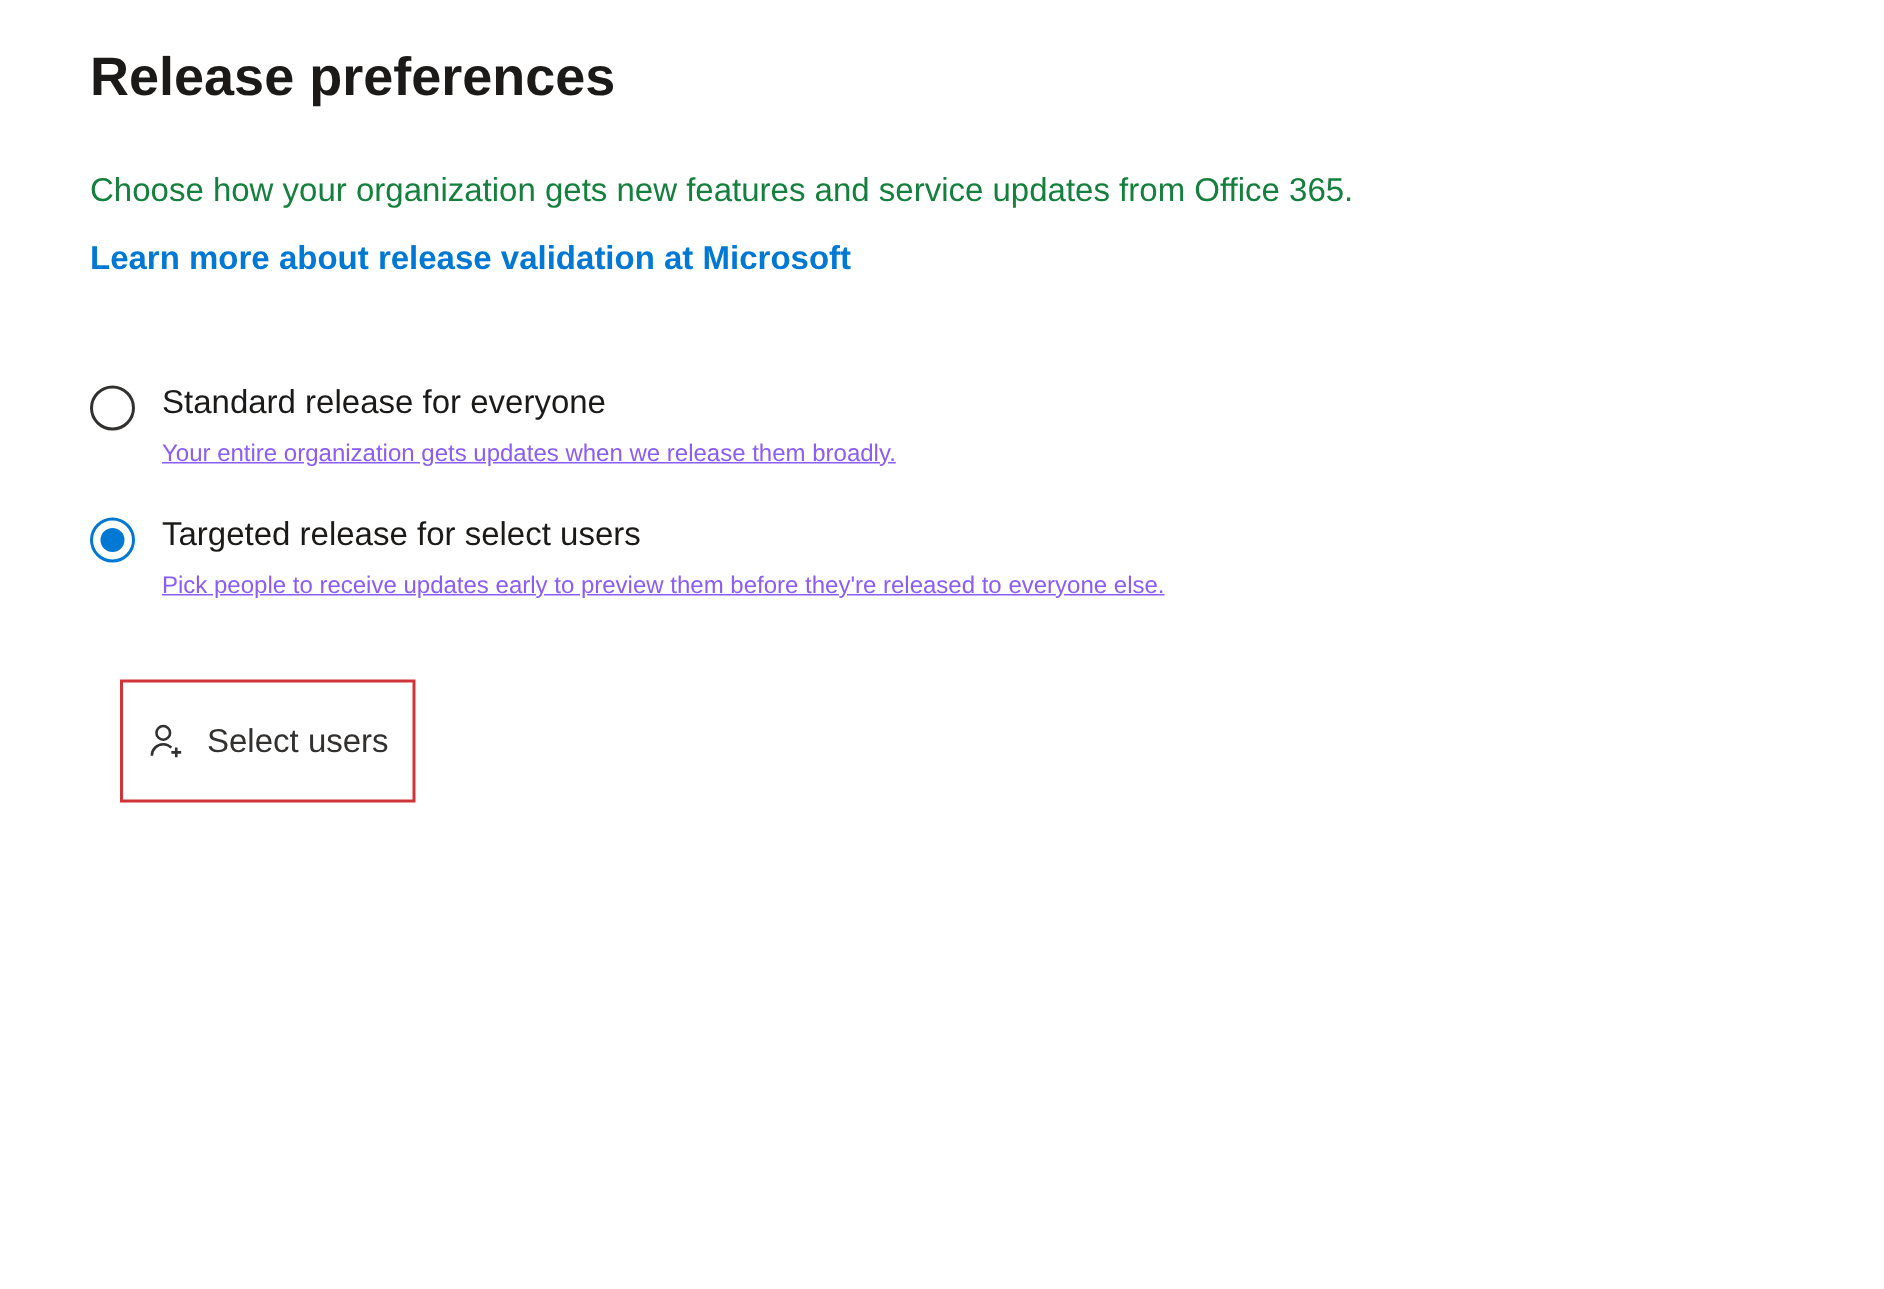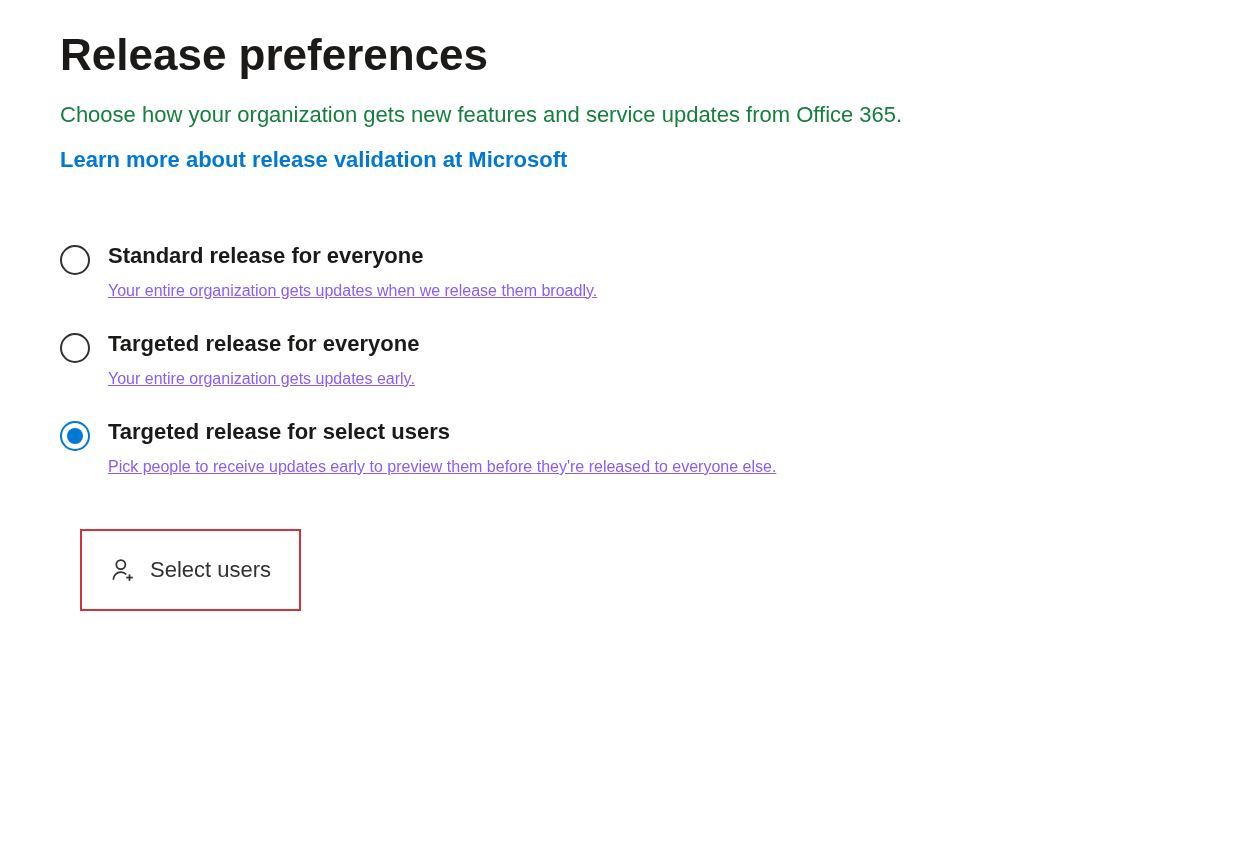--- a/index.html
+++ b/index.html
@@ -7,24 +7,24 @@
       padding: 0;
       box-sizing: border-box;
     }
     body {
       font-family: 'Segoe UI', Tahoma, Geneva, Verdana, sans-serif;
       background: #ffffff;
       padding: 30px 60px;
       color: #323130;
     }
     .page-title {
-      font-size: 44px;
+      font-size: 36px;
       font-weight: 700;
       color: #1b1a19;
-      margin-bottom: 20px;
+      margin-bottom: 40px;
     }
     .description {
       font-size: 22px;
       color: #15803d;
       margin-bottom: 16px;
       line-height: 1.4;
     }
     .learn-more-link {
       font-size: 22px;
       color: #0078d4;
@@ -67,33 +67,33 @@
       border-radius: 50%;
       top: 50%;
       left: 50%;
       transform: translate(-50%, -50%);
     }
     .radio-content {
       flex: 1;
     }
     .radio-label {
       font-size: 22px;
-      font-weight: 700;
+      font-weight: 400;
       color: #1b1a19;
       margin-bottom: 10px;
     }
     .radio-description {
       font-size: 16px;
       color: #8b5cf6;
       line-height: 1.5;
       text-decoration: underline;
     }
     .action-box {
       border: 2px solid #d13438;
-      padding: 26px 28px;
+      padding: 26px 16px;
       display: inline-flex;
       gap: 36px;
       align-items: center;
       margin-left: 20px;
     }
     .action-button {
       display: inline-flex;
       align-items: center;
       gap: 14px;
       font-size: 22px;
@@ -123,27 +123,20 @@
 <div class="radio-group">
 
   <div class="radio-option">
     <div class="radio-button"></div>
     <div class="radio-content">
       <div class="radio-label">Standard release for everyone</div>
       <div class="radio-description">Your entire organization gets updates when we release them broadly.</div>
     </div>
   </div>
 
-  <div class="radio-option">
-    <div class="radio-button"></div>
-    <div class="radio-content">
-      <div class="radio-label">Targeted release for everyone</div>
-      <div class="radio-description">Your entire organization gets updates early.</div>
-    </div>
-  </div>
 
   <div class="radio-option">
     <div class="radio-button selected"></div>
     <div class="radio-content">
       <div class="radio-label">Targeted release for select users</div>
       <div class="radio-description">Pick people to receive updates early to preview them before they're released to everyone else.</div>
     </div>
   </div>
 
 </div>

